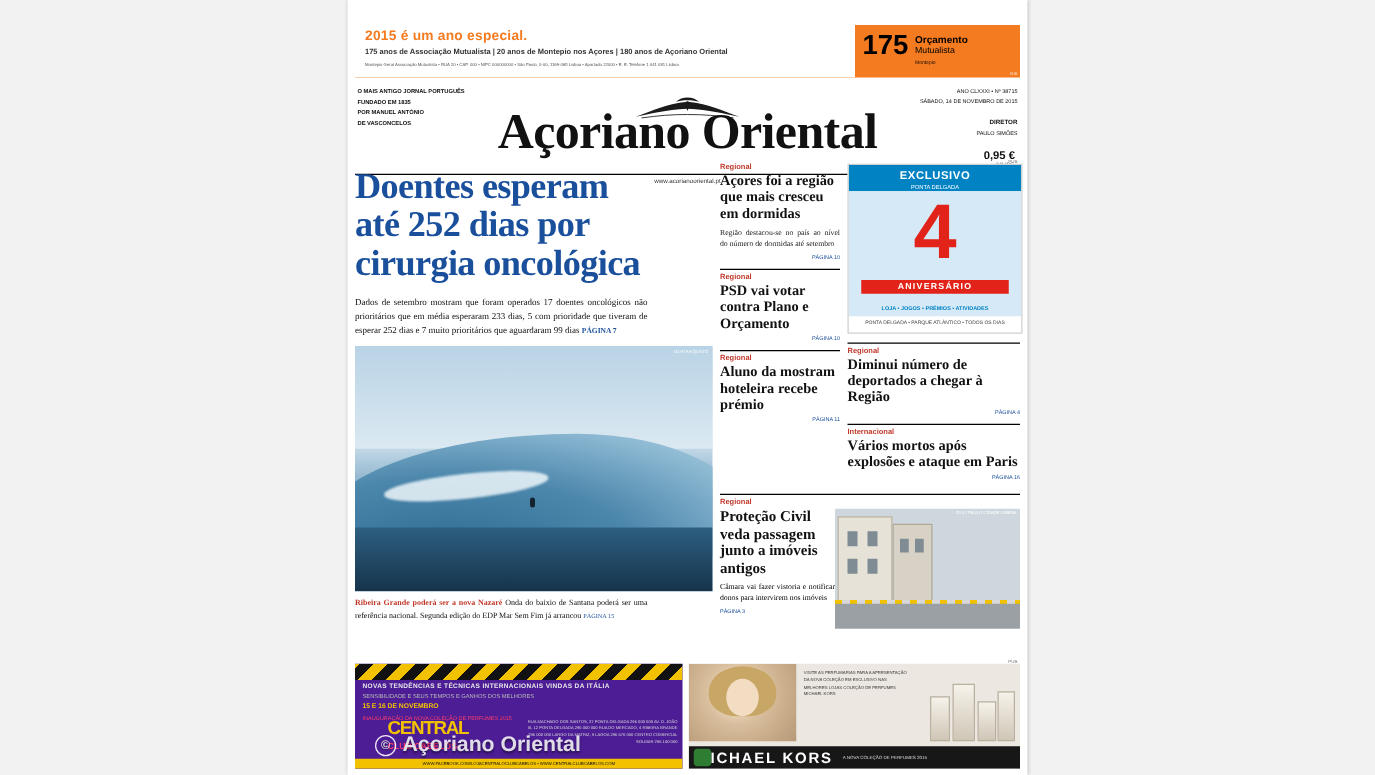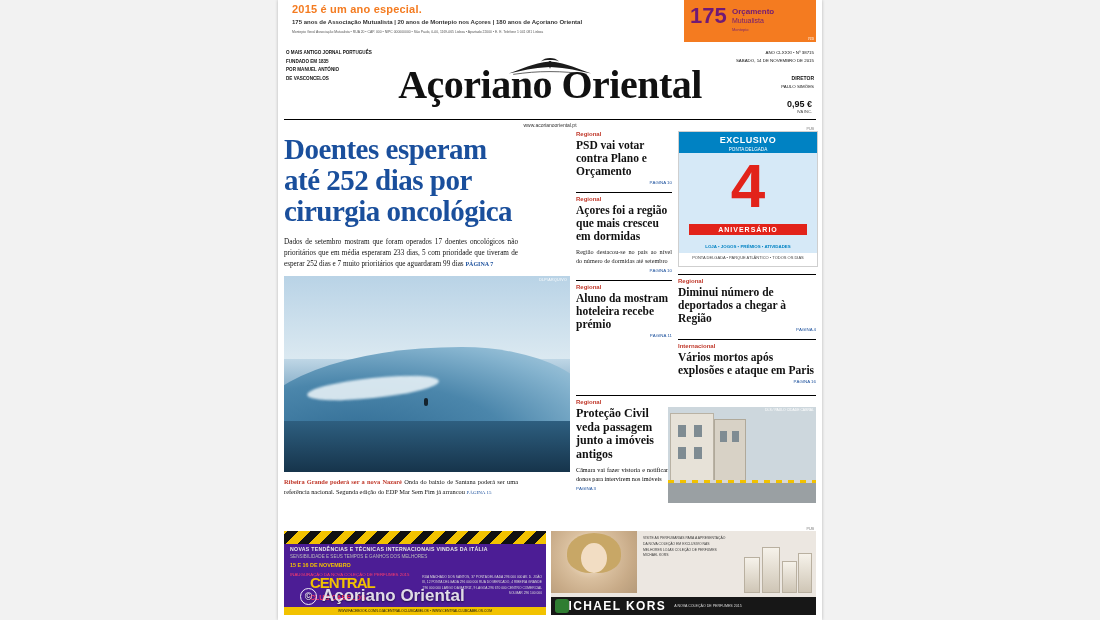--- a/index.html
+++ b/index.html
@@ -7,36 +7,36 @@
     width:1100px;height:620px;background:#ffffff;
     font-family:"Liberation Serif", serif;overflow:hidden;
   }
   .page{position:relative;width:1100px;height:620px;background:#f2f2f2;}
   .paper{
     position:absolute;left:278px;top:0;width:544px;height:620px;background:#ffffff;
     box-shadow:0 0 3px rgba(0,0,0,.25);
   }
 
   
-  .topad{position:relative;margin:0 6px 0 6px;height:42px;background:#f47b20;overflow:hidden;}
+  .topad{position:relative;margin:20px 6px 0 6px;height:42px;background:#f47b20;overflow:hidden;}
   .topad .white-left{position:absolute;left:0;top:0;width:400px;height:42px;background:#ffffff;}
   .topad .headline{
     position:absolute;left:8px;top:3px;font-family:"Liberation Sans",sans-serif;
     font-size:11px;font-weight:bold;color:#f47b20;letter-spacing:.2px;
   }
   .topad .sub{
     position:absolute;left:8px;top:19px;font-family:"Liberation Sans",sans-serif;
     font-size:6px;font-weight:bold;color:#333;
   }
   .topad .fine{
     position:absolute;left:8px;top:30px;font-family:"Liberation Sans",sans-serif;
     font-size:3.4px;color:#555;width:380px;line-height:1.5;
   }
   .topad .logo{
-    position:absolute;right:6px;top:5px;width:120px;height:32px;color:#701a75;
+    position:absolute;right:6px;top:5px;width:120px;height:32px;color:#000000;
     font-family:"Liberation Sans",sans-serif;
   }
   .topad .logo .num{
     position:absolute;left:0;top:0;font-size:22px;font-weight:bold;line-height:22px;
   }
   .topad .logo .l1{position:absolute;left:42px;top:2px;font-size:8px;font-weight:bold;}
   .topad .logo .l2{position:absolute;left:42px;top:12px;font-size:7px;}
   .topad .logo .l3{position:absolute;left:42px;top:22px;font-size:4px;opacity:.9;}
   .topad .corner{position:absolute;right:2px;bottom:1px;font-size:3px;color:#fff;}
 
@@ -298,27 +298,27 @@
         <div class="cap">
           <b>Ribeira Grande poderá ser a nova Nazaré</b>
           <span>Onda do baixio de Santana poderá ser uma referência nacional. Segunda edição do EDP Mar Sem Fim já arrancou</span>
           <span class="pg">PÁGINA 15</span>
         </div>
       </div>
 
       <div class="col-mid">
         <div class="mi">
           <div class="kicker">Regional</div>
-          <h3>PSD vai votar contra Plano e Orçamento</h3>
+          <h3>Açores foi a região que mais cresceu em dormidas</h3>
+          <p>Região destacou-se no país ao nível do número de dormidas até setembro</p>
           <div class="pg-ref">PÁGINA 10</div>
         </div>
         <div class="mi">
           <div class="kicker">Regional</div>
-          <h3>Açores foi a região que mais cresceu em dormidas</h3>
-          <p>Região destacou-se no país ao nível do número de dormidas até setembro</p>
+          <h3>PSD vai votar contra Plano e Orçamento</h3>
           <div class="pg-ref">PÁGINA 10</div>
         </div>
         <div class="mi">
           <div class="kicker">Regional</div>
           <h3>Aluno da mostram hoteleira recebe prémio</h3>
           <div class="pg-ref">PÁGINA 11</div>
         </div>
       </div>
 
       <div class="col-right">

